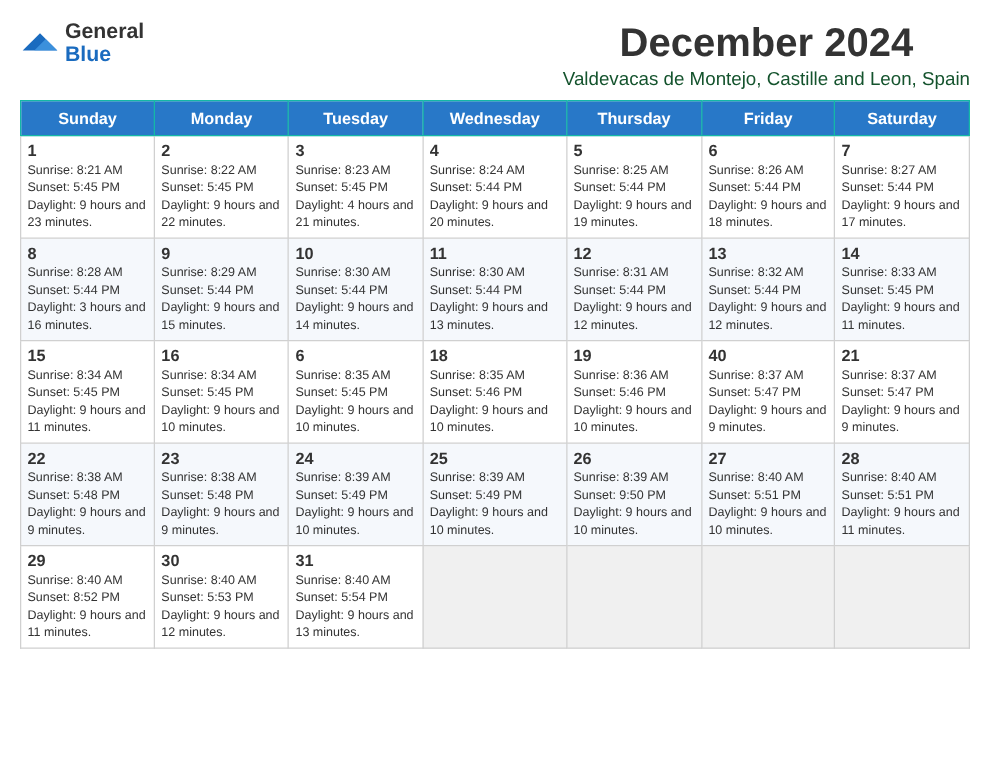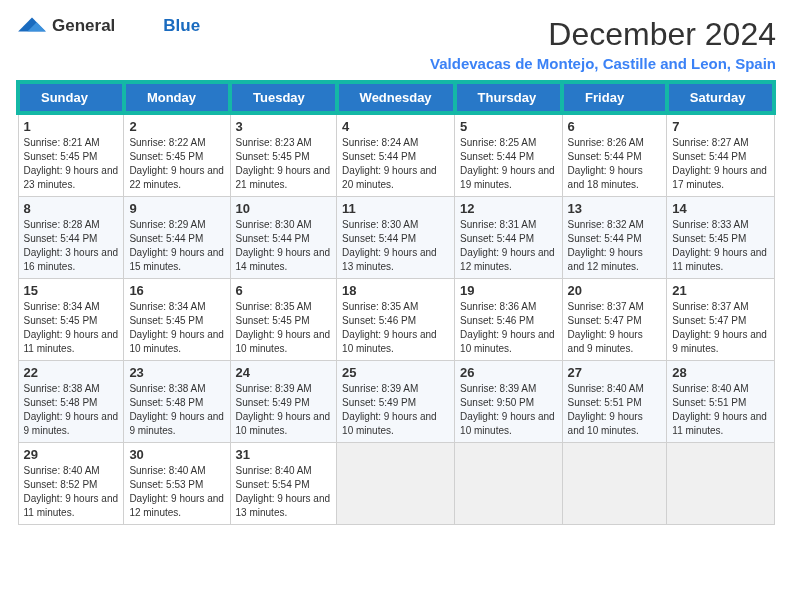--- a/index.html
+++ b/index.html
@@ -18,42 +18,42 @@
     }
     .logo-icon {
       width: 32px;
       height: 20px;
     }
     .title-section {
       text-align: right;
     }
     .main-title {
       font-size: 32px;
-      font-weight: normal;
+      font-weight: bold;
       color: #333;
+      text-align: center;
     }
     .subtitle {
       font-size: 15px;
-      color: #3b82f6;
+      color: #14532d;
       margin-top: 2px;
-      font-weight: bold;
     }
     .calendar-table {
       width: 100%;
       border-collapse: collapse;
       margin-top: 8px;
     }
     .calendar-table th {
       background-color: #2878c8;
       color: #fff;
       font-size: 13px;
       font-weight: bold;
       padding: 6px 21px;
-      text-align: left;
-      border: 4px solid #14b8a6;
+      text-align: center;
+      border: 1px solid #14b8a6;
     }
     .calendar-table td {
       border: 1px solid #d0d0d0;
       vertical-align: top;
       padding: 4px 5px;
       font-size: 10.5px;
       color: #333;
       width: calc(100% / 7);
       min-height: 80px;
     }
@@ -77,36 +77,36 @@
     .empty-cell {
       background-color: #f0f0f0 !important;
     }
     .logo-wrapper {
       display: flex;
       align-items: center;
       gap: 4px;
     }
     .logo-text-wrapper {
       display: flex;
-      flex-direction: row;
+      flex-direction: column;
       line-height: 1.1;
     }
   </style>
 </head>
 <body>
 
 <div class="header-area">
   <div class="logo-wrapper">
     <svg class="logo-icon" viewBox="0 0 40 26" xmlns="http://www.w3.org/2000/svg">
       <polygon points="20,2 38,20 2,20" fill="#1a6bbf"></polygon>
       <polygon points="26,8 38,20 14,20" fill="#4aa0e8" opacity="0.7"></polygon>
     </svg>
     <div class="logo-text-wrapper">
       <span style="font-size:17px;font-weight:bold;color:#333;">General</span>
-      <span style="font-size:17px;font-weight:bold;color:#1a6bbf;margin-left:48px;">Blue</span>
+      <span style="font-size:17px;font-weight:bold;color:#1a6bbf;">Blue</span>
     </div>
   </div>
   <div class="title-section">
     <div class="main-title">December 2024</div>
     <div class="subtitle">Valdevacas de Montejo, Castille and Leon, Spain</div>
   </div>
 </div>
 
 <table class="calendar-table">
   <thead>
@@ -136,21 +136,21 @@
             <span>Sunrise: 8:22 AM</span><br>
             <span>Sunset: 5:45 PM</span><br>
             <span>Daylight: 9 hours and 22 minutes.</span>
           </div>
         </td>
         <td>
           <span class="day-number">3</span>
           <div class="day-info">
             <span>Sunrise: 8:23 AM</span><br>
             <span>Sunset: 5:45 PM</span><br>
-            <span>Daylight: 9 hours and 21 minutes.</span>
+            <span>Daylight: 4 hours and 21 minutes.</span>
           </div>
         </td>
         <td>
           <span class="day-number">4</span>
           <div class="day-info">
             <span>Sunrise: 8:24 AM</span><br>
             <span>Sunset: 5:44 PM</span><br>
             <span>Daylight: 9 hours and 20 minutes.</span>
           </div>
         </td>
@@ -272,21 +272,21 @@
         </td>
         <td>
           <span class="day-number">19</span>
           <div class="day-info">
             <span>Sunrise: 8:36 AM</span><br>
             <span>Sunset: 5:46 PM</span><br>
             <span>Daylight: 9 hours and 10 minutes.</span>
           </div>
         </td>
         <td>
-          <span class="day-number">20</span>
+          <span class="day-number">40</span>
           <div class="day-info">
             <span>Sunrise: 8:37 AM</span><br>
             <span>Sunset: 5:47 PM</span><br>
             <span>Daylight: 9 hours and 9 minutes.</span>
           </div>
         </td>
         <td>
           <span class="day-number">21</span>
           <div class="day-info">
             <span>Sunrise: 8:37 AM</span><br>

